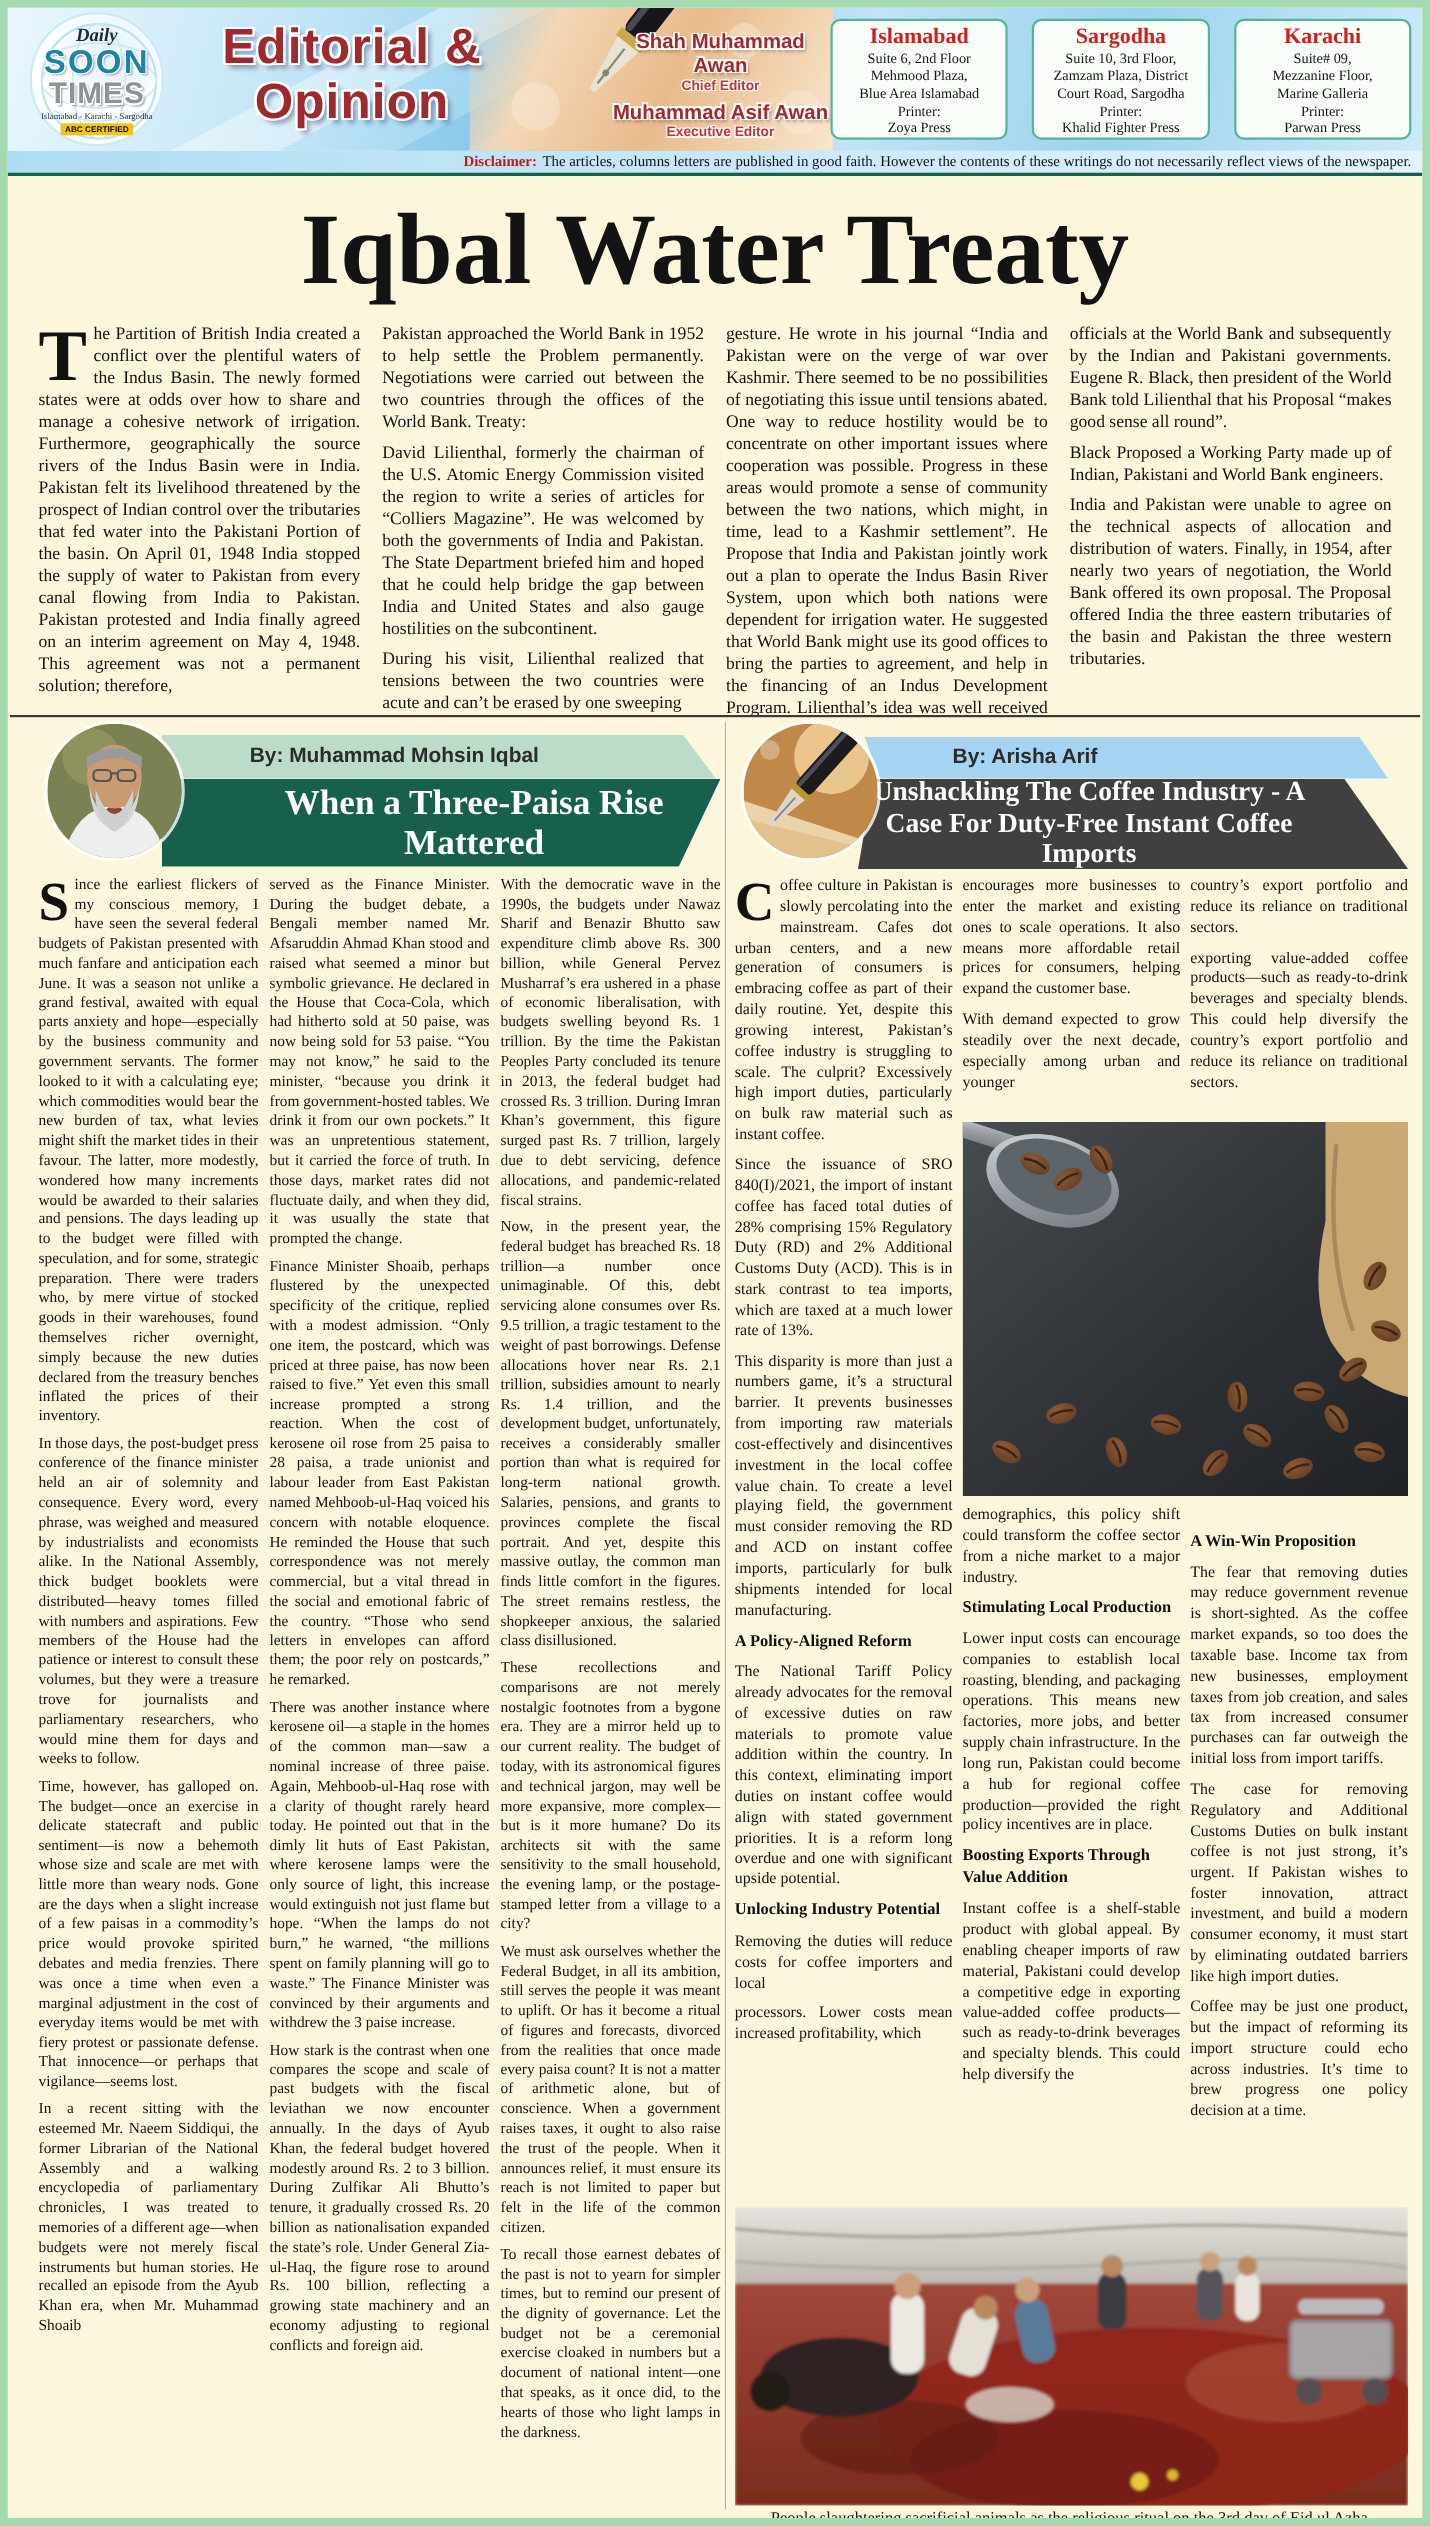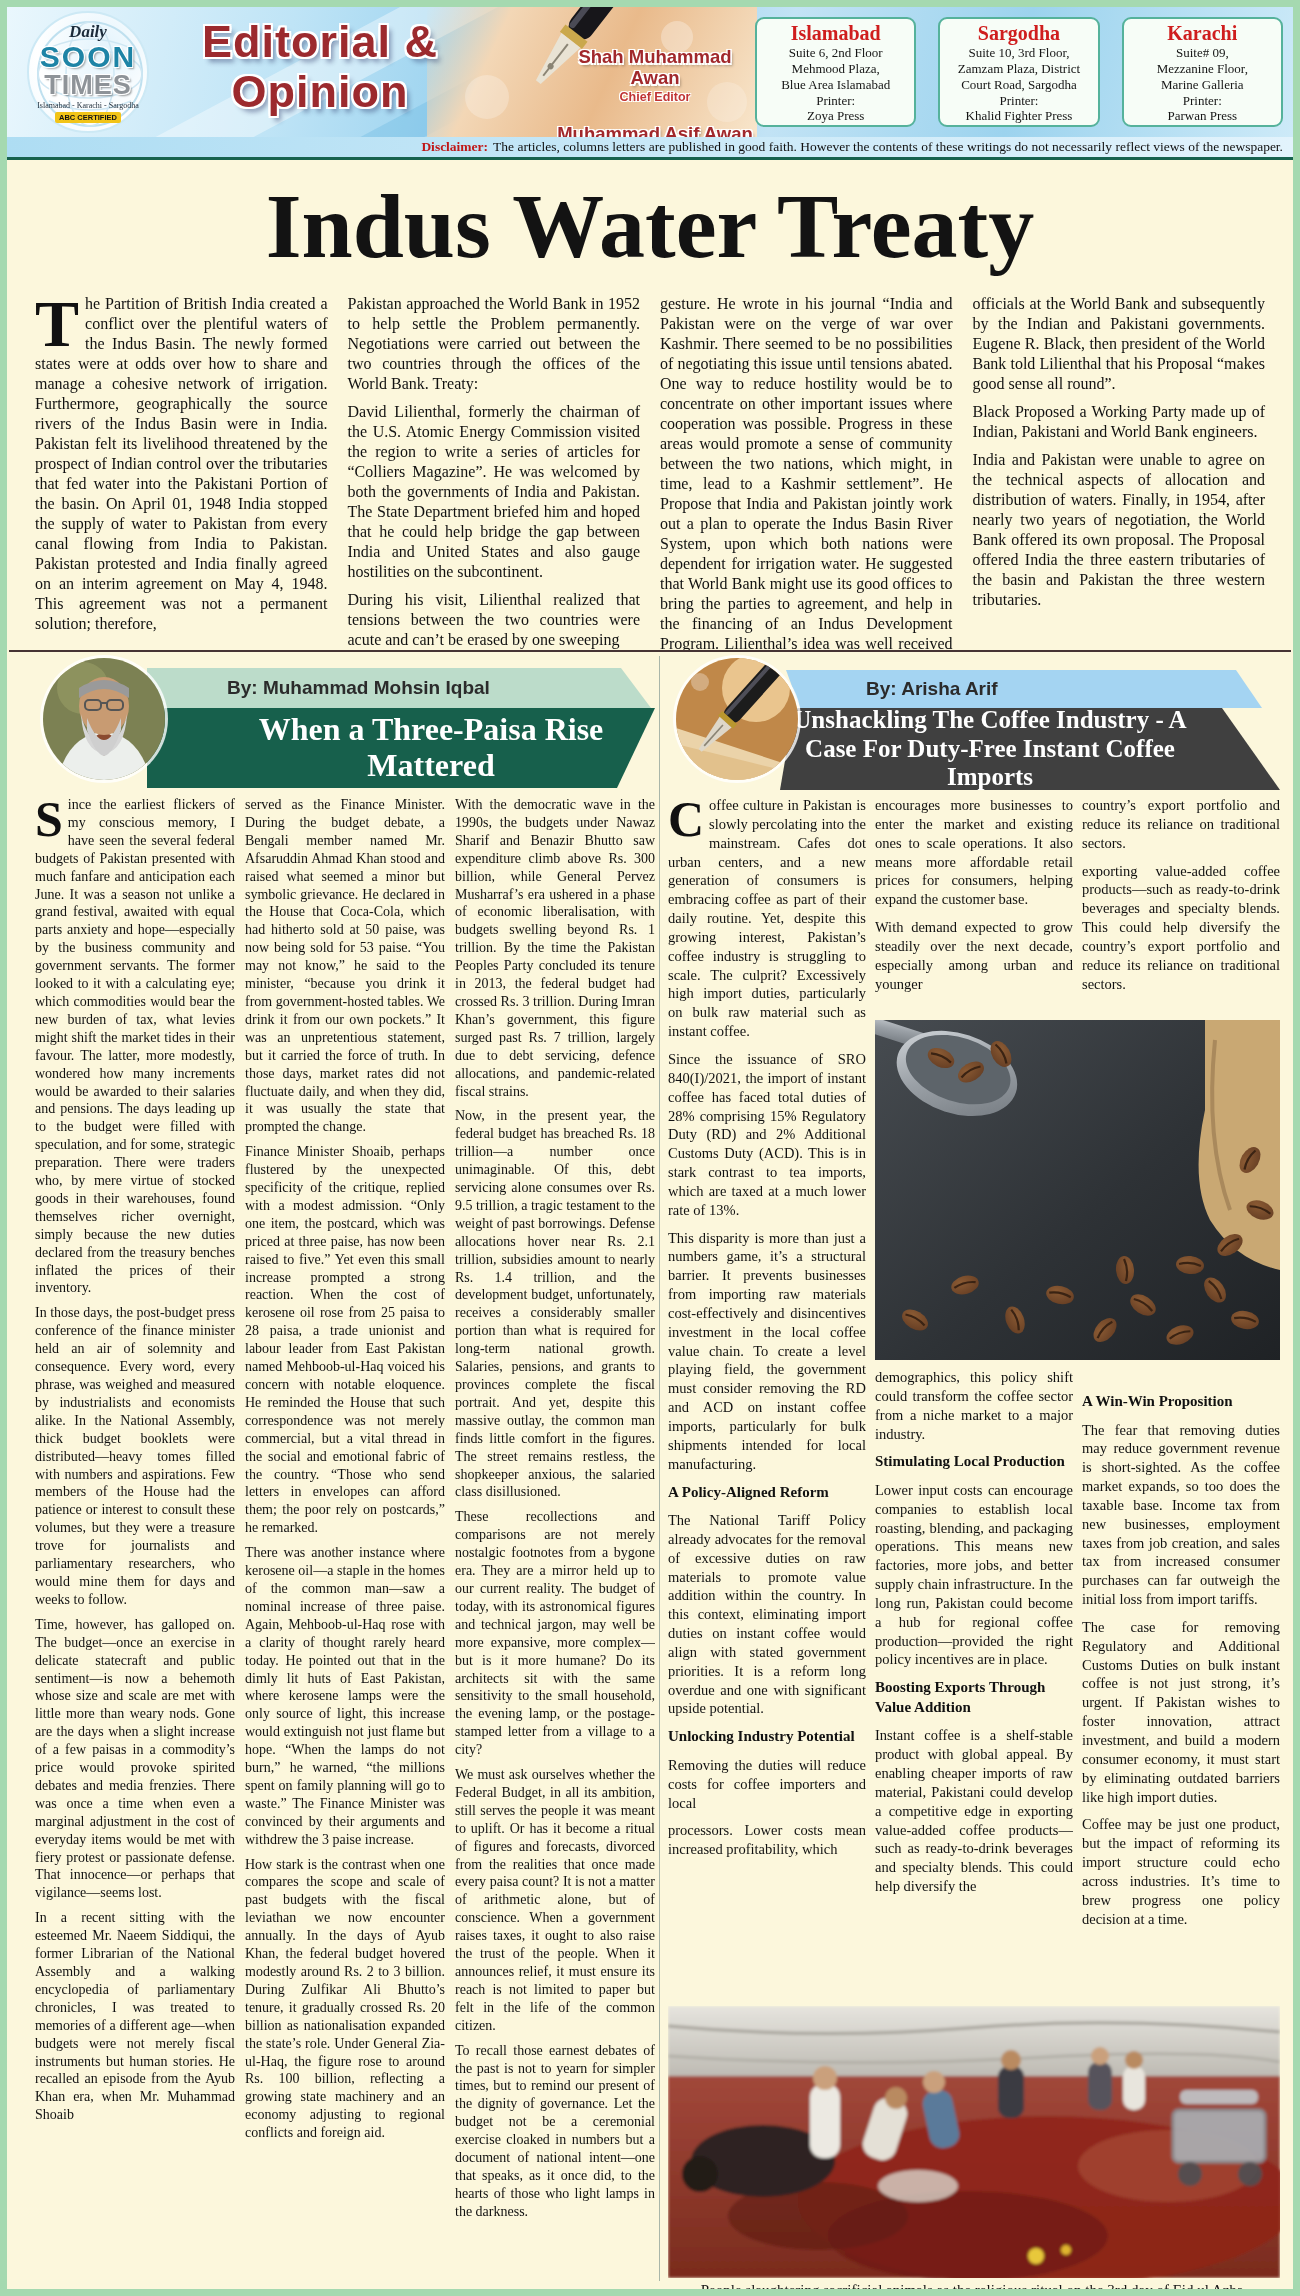--- a/index.html
+++ b/index.html
@@ -27,21 +27,21 @@
   .logo-times { font-family:"Liberation Sans",sans-serif; font-weight:bold; font-size:27px; line-height:27px; letter-spacing:1px;
     color:#8e9398; text-shadow:-1px -1px 0 #fff,1px -1px 0 #fff,-1px 1px 0 #fff,1px 1px 0 #fff,2px 2px 2px rgba(0,0,0,.4); position:relative; }
   .logo-cities { font-size:8px; color:#23323f; margin-top:2px; position:relative; }
   .logo-badge { font-family:"Liberation Sans",sans-serif; font-size:7.5px; font-weight:bold; background:#f2c418; color:#111;
     padding:1px 4px; border-radius:2px; margin-top:2px; position:relative; }
   .section-title { position:absolute; left:148px; top:10px; width:330px; text-align:center; z-index:3;
     font-family:"Liberation Sans",sans-serif; font-weight:bold; font-size:45px; line-height:1.12; color:#9c2a2e; letter-spacing:1px;
     text-shadow:-2px -2px 0 #fff,2px -2px 0 #fff,-2px 2px 0 #fff,2px 2px 0 #fff,-2px 0 0 #fff,2px 0 0 #fff,0 -2px 0 #fff,0 2px 0 #fff,4px 5px 5px rgba(30,40,90,.45); }
   .editors { position:absolute; left:550px; top:20px; width:196px; text-align:center; z-index:4; font-family:"Liberation Sans",sans-serif; }
   .ed-name { font-weight:bold; font-size:18.5px; color:#a1282c; line-height:1.15;
-    text-shadow:-1.5px -1.5px 0 #fff,1.5px -1.5px 0 #fff,-1.5px 1.5px 0 #fff,1.5px 1.5px 0 #fff,2px 3px 3px rgba(0,0,0,.35);margin-top:19px; }
+    text-shadow:-1.5px -1.5px 0 #fff,1.5px -1.5px 0 #fff,-1.5px 1.5px 0 #fff,1.5px 1.5px 0 #fff,2px 3px 3px rgba(0,0,0,.35); }
   .ed-role { font-weight:bold; font-size:12.5px; color:#c03434; margin:1px 0 6px;
     text-shadow:-1px -1px 0 #fff,1px -1px 0 #fff,-1px 1px 0 #fff,1px 1px 0 #fff; }
   .offices { position:absolute; left:748px; right:10px; top:10px; bottom:10px; display:flex; gap:22px; z-index:4; }
   .office { flex:1; background:#f7fdf7; border:2px solid #55b29b; border-radius:9px; text-align:center; padding:3px 4px; overflow:hidden; }
   .office-city { font-weight:bold; font-size:20px; color:#cf1e1e; }
   .office-addr, .office-printer-label, .office-printer { font-size:13px; line-height:1.22; color:#151515; }
   
   .disclaimer { height:20px; background:linear-gradient(to right,#aeddf3,#e2f3fc); display:flex; align-items:center;
     justify-content:flex-end; padding-right:10px; font-size:13.5px; }
   .disc-label { color:#c01818; font-weight:bold; margin-right:5px; }
@@ -177,21 +177,21 @@
       </div>
     </div>
   </header>
 
   <div class="disclaimer">
     <span class="disc-label">Disclaimer:</span>
     <span class="disc-text">The articles, columns letters are published in good faith. However the contents of these writings do not necessarily reflect views of the newspaper.</span>
   </div>
   <div class="rule-green"></div>
 
-  <h1 class="headline">Indus Water Treaty</h1>
+  <h1 class="headline">Iqbal Water Treaty</h1>
 
   <section class="main-article">
     <div class="m-col">
       <p class="para"><span class="dropcap dc-big">T</span><span>he Partition of British India created a conflict over the plentiful waters of the Indus Basin. The newly formed states were at odds over how to share and manage a cohesive network of irrigation. Furthermore, geographically the source rivers of the Indus Basin were in India. Pakistan felt its livelihood threatened by the prospect of Indian control over the tributaries that fed water into the Pakistani Portion of the basin. On April 01, 1948 India stopped the supply of water to Pakistan from every canal flowing from India to Pakistan. Pakistan protested and India finally agreed on an interim agreement on May 4, 1948. This agreement was not a permanent solution; therefore,</span></p>
     </div>
     <div class="m-col">
       <p>Pakistan approached the World Bank in 1952 to help settle the Problem permanently. Negotiations were carried out between the two countries through the offices of the World Bank. Treaty:</p>
       <p>David Lilienthal, formerly the chairman of the U.S. Atomic Energy Commission visited the region to write a series of articles for “Colliers Magazine”. He was welcomed by both the governments of India and Pakistan. The State Department briefed him and hoped that he could help bridge the gap between India and United States and also gauge hostilities on the subcontinent.</p>
       <p>During his visit, Lilienthal realized that tensions between the two countries were acute and can’t be erased by one sweeping</p>
     </div>

